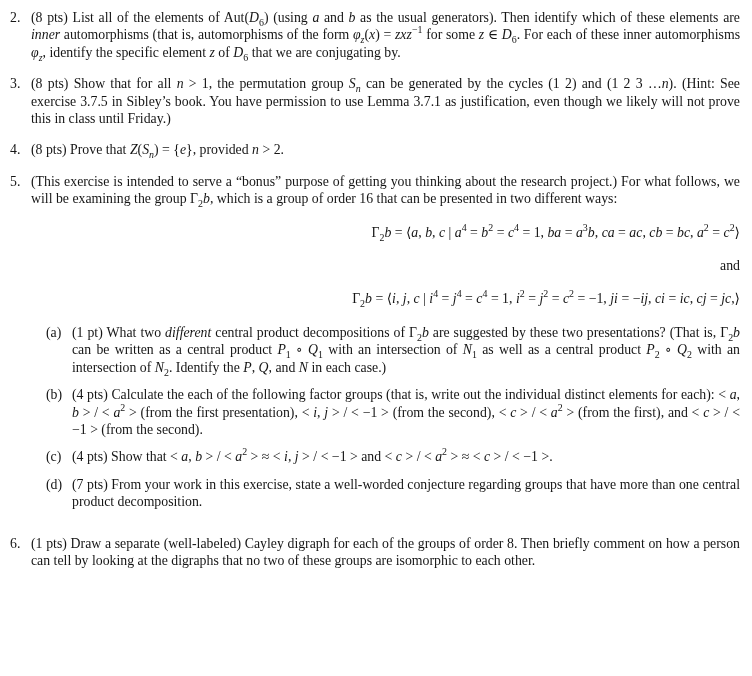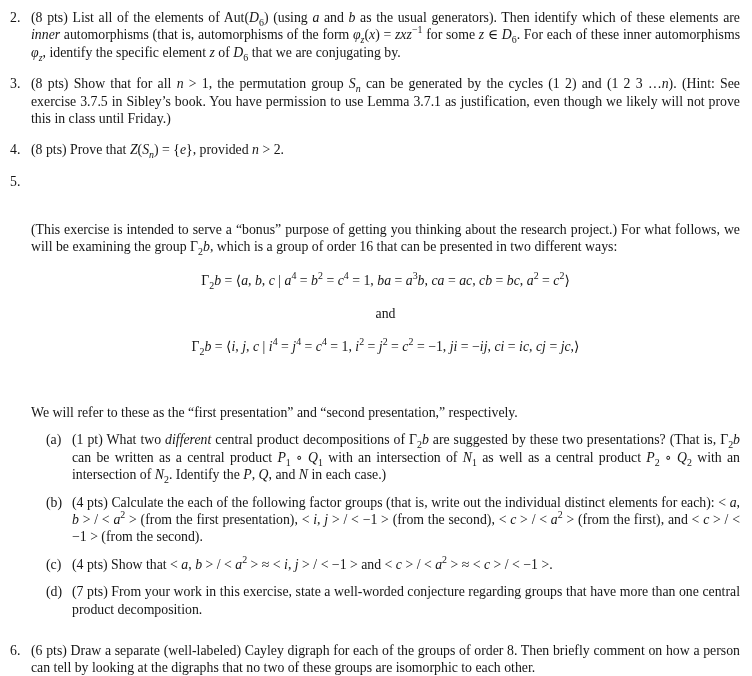--- a/index.html
+++ b/index.html
@@ -12,22 +12,22 @@
     font-size: 13.8px;
     line-height: 17.4px;
     color: #151515;
     background: #ffffff;
   }
   .problem { display: flex; margin-bottom: 14px; }
   .problem:last-child { margin-bottom: 0; }
   .pnum { flex: 0 0 21px; }
   .pbody { flex: 1; text-align: justify; }
   .pbody-group { flex: 1; }
-  .para { text-align: justify; margin-top: 48px; }
-  .equation { text-align: center; margin: 16px 0; }
+  .para { text-align: justify; }
+  .equation { text-align: right; margin: 16px 0; }
   .subitem { display: flex; margin: 10px 0 10px 15px; }
   .slabel { flex: 0 0 26px; }
   .sbody { flex: 1; text-align: justify; }
   sub, sup { line-height: 0; font-size: 0.72em; }
   i { font-style: italic; }
 </style>
 </head>
 <body>
 
 <div class="page">
@@ -47,21 +47,20 @@
     <div class="pbody">(8 pts) Prove that <i>Z</i>(<i>S<sub>n</sub></i>) = {<i>e</i>}, provided <i>n</i> &gt; 2.</div>
   </div>
 
   <div class="problem">
     <div class="pnum">5.</div>
     <div class="pbody-group">
       <div class="para">(This exercise is intended to serve a “bonus” purpose of getting you thinking about the research project.) For what follows, we will be examining the group Γ<sub>2</sub><i>b</i>, which is a group of order 16 that can be presented in two different ways:</div>
       <div class="equation">Γ<sub>2</sub><i>b</i> = ⟨<i>a</i>, <i>b</i>, <i>c</i> | <i>a</i><sup>4</sup> = <i>b</i><sup>2</sup> = <i>c</i><sup>4</sup> = 1, <i>ba</i> = <i>a</i><sup>3</sup><i>b</i>, <i>ca</i> = <i>ac</i>, <i>cb</i> = <i>bc</i>, <i>a</i><sup>2</sup> = <i>c</i><sup>2</sup>⟩</div>
       <div class="equation">and</div>
       <div class="equation">Γ<sub>2</sub><i>b</i> = ⟨<i>i</i>, <i>j</i>, <i>c</i> | <i>i</i><sup>4</sup> = <i>j</i><sup>4</sup> = <i>c</i><sup>4</sup> = 1, <i>i</i><sup>2</sup> = <i>j</i><sup>2</sup> = <i>c</i><sup>2</sup> = −1, <i>ji</i> = −<i>ij</i>, <i>ci</i> = <i>ic</i>, <i>cj</i> = <i>jc</i>,⟩</div>
-      <div class="para">We will refer to these as the “first presentation” and “second presentation,” respectively.</div>
 
       <div class="subitem">
         <div class="slabel">(a)</div>
         <div class="sbody">(1 pt) What two <i>different</i> central product decompositions of Γ<sub>2</sub><i>b</i> are suggested by these two presentations? (That is, Γ<sub>2</sub><i>b</i> can be written as a central product <i>P</i><sub>1</sub> ∘ <i>Q</i><sub>1</sub> with an intersection of <i>N</i><sub>1</sub> as well as a central product <i>P</i><sub>2</sub> ∘ <i>Q</i><sub>2</sub> with an intersection of <i>N</i><sub>2</sub>. Identify the <i>P</i>, <i>Q</i>, and <i>N</i> in each case.)</div>
       </div>
 
       <div class="subitem">
         <div class="slabel">(b)</div>
         <div class="sbody">(4 pts) Calculate the each of the following factor groups (that is, write out the individual distinct elements for each): &lt; <i>a</i>, <i>b</i> &gt; / &lt; <i>a</i><sup>2</sup> &gt; (from the first presentation), &lt; <i>i</i>, <i>j</i> &gt; / &lt; −1 &gt; (from the second), &lt; <i>c</i> &gt; / &lt; <i>a</i><sup>2</sup> &gt; (from the first), and &lt; <i>c</i> &gt; / &lt; −1 &gt; (from the second).</div>
       </div>
@@ -73,16 +72,16 @@
 
       <div class="subitem">
         <div class="slabel">(d)</div>
         <div class="sbody">(7 pts) From your work in this exercise, state a well-worded conjecture regarding groups that have more than one central product decomposition.</div>
       </div>
     </div>
   </div>
 
   <div class="problem">
     <div class="pnum">6.</div>
-    <div class="pbody">(6 pts) Draw a separate (well-labeled) Cayley digraph for each of the groups of order 8. Then briefly comment on how a person can tell by looking at the digraphs that no two of these groups are isomorphic to each other.</div>
+    <div class="pbody">(1 pts) Draw a separate (well-labeled) Cayley digraph for each of the groups of order 8. Then briefly comment on how a person can tell by looking at the digraphs that no two of these groups are isomorphic to each other.</div>
   </div>
 
 </div>
 
 </body></html>

